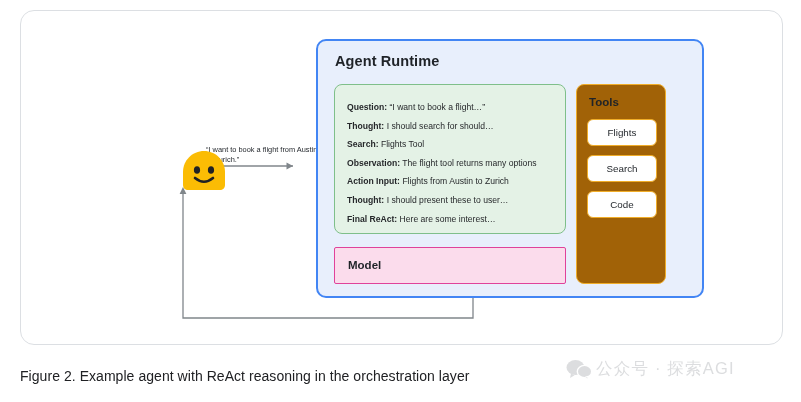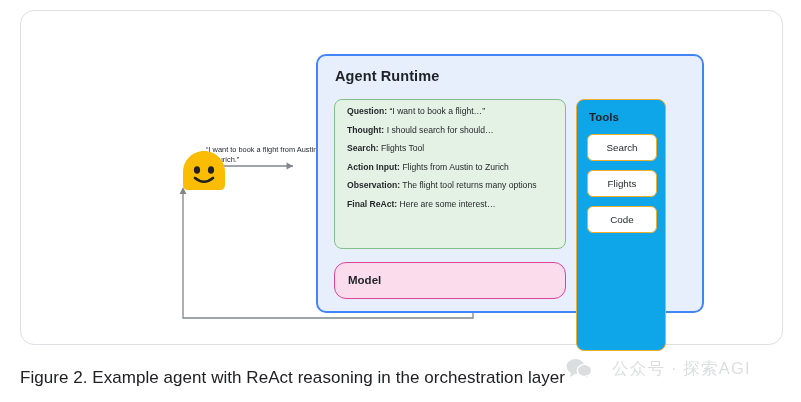--- a/index.html
+++ b/index.html
@@ -33,21 +33,20 @@
   #agent-runtime {
     position: absolute;
     left: 295px;
     top: 28px;
     width: 388px;
     height: 259px;
     background: #e8effc;
     border: 2px solid #4285f4;
     border-radius: 10px;
     box-sizing: border-box;
-    margin-top: 15px;
   }
   #agent-runtime-title {
     position: absolute;
     left: 17px;
     top: 12px;
     font-size: 14.5px;
     font-weight: 700;
     color: #1f2328;
     letter-spacing: .1px;
   }
@@ -56,61 +55,61 @@
   #react-box {
     position: absolute;
     left: 16px;
     top: 43px;
     width: 232px;
     height: 150px;
     background: #e4f2e6;
     border: 1.6px solid #7fbf8a;
     border-radius: 8px;
     box-sizing: border-box;
-    padding: 2px 0 0 12px;
+    padding: 13px 0 0 12px;
   }
   .react-line {
     font-size: 8.6px;
     line-height: 18.6px;
     color: #26282b;
     white-space: nowrap;
   }
   .react-line .k {
     font-weight: 700;
   }
 
   
   #model-box {
     position: absolute;
     left: 16px;
     top: 206px;
     width: 232px;
     height: 37px;
     background: #fbdcec;
     border: 1.6px solid #e0429a;
-    border-radius: 12px;
+    border-radius: 2px;
     box-sizing: border-box;
   }
   #model-label {
     position: absolute;
     left: 13px;
     top: 11px;
     font-size: 11.5px;
     font-weight: 600;
     color: #1f2328;
   }
 
   
   #tools-box {
     position: absolute;
     left: 258px;
     top: 43px;
     width: 90px;
-    height: 252px;
-    background: #0ea5e9;
+    height: 200px;
+    background: #a16207;
     border: 1.6px solid #f0ad29;
     border-radius: 8px;
     box-sizing: border-box;
   }
   #tools-title {
     position: absolute;
     left: 12px;
     top: 11px;
     font-size: 11.5px;
     font-weight: 600;
@@ -171,32 +170,33 @@
     font-size: 8px;
     color: #1f2328;
     white-space: nowrap;
   }
 
   
   #caption {
     position: absolute;
     left: 20px;
     top: 368px;
-    font-size: 17px;
+    font-size: 14px;
     color: #202124;
     letter-spacing: .05px;
   }
 
   
   #watermark {
     position: absolute;
     left: 566px;
     top: 358px;
     display: flex;
-    gap: 20px;
+    align-items: center;
+    gap: 4px;
     opacity: .62;
   }
   #watermark-text {
     font-size: 16.5px;
     color: #c7c9cc;
     letter-spacing: 1.2px;
   }
 </style>
 </head>
 <body>
@@ -237,42 +237,46 @@
       </div>
       <div class="react-line">
         <span class="k">Thought:</span>
         <span>I should search for should…</span>
       </div>
       <div class="react-line">
         <span class="k">Search:</span>
         <span>Flights Tool</span>
       </div>
       <div class="react-line">
+        <span class="k">Observation:</span>
+        <span>The flight tool returns many options</span>
+      </div>
+      <div class="react-line">
         <span class="k">Action Input:</span>
         <span>Flights from Austin to Zurich</span>
       </div>
       <div class="react-line">
-        <span class="k">Observation:</span>
-        <span>The flight tool returns many options</span>
+        <span class="k">Thought:</span>
+        <span>I should present these to user…</span>
       </div>
       <div class="react-line">
         <span class="k">Final ReAct:</span>
         <span>Here are some interest…</span>
       </div>
     </div>
 
     <div id="model-box">
       <div id="model-label">Model</div>
     </div>
 
     <div id="tools-box">
       <div id="tools-title">Tools</div>
       <div id="tools-list">
+        <div class="tool-chip">Flights</div>
         <div class="tool-chip">Search</div>
-        <div class="tool-chip">Flights</div>
         <div class="tool-chip">Code</div>
       </div>
     </div>
 
   </div>
 </div>
 
 <div id="caption">Figure 2. Example agent with ReAct reasoning in the orchestration layer</div>
 
 <div id="watermark">

